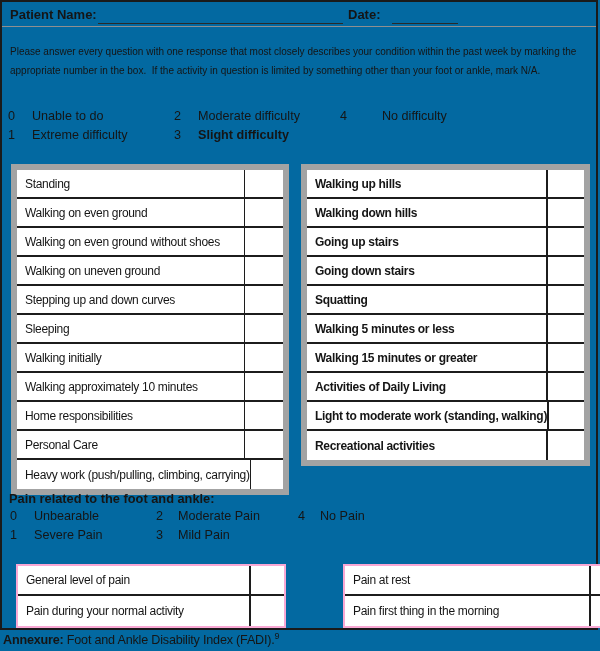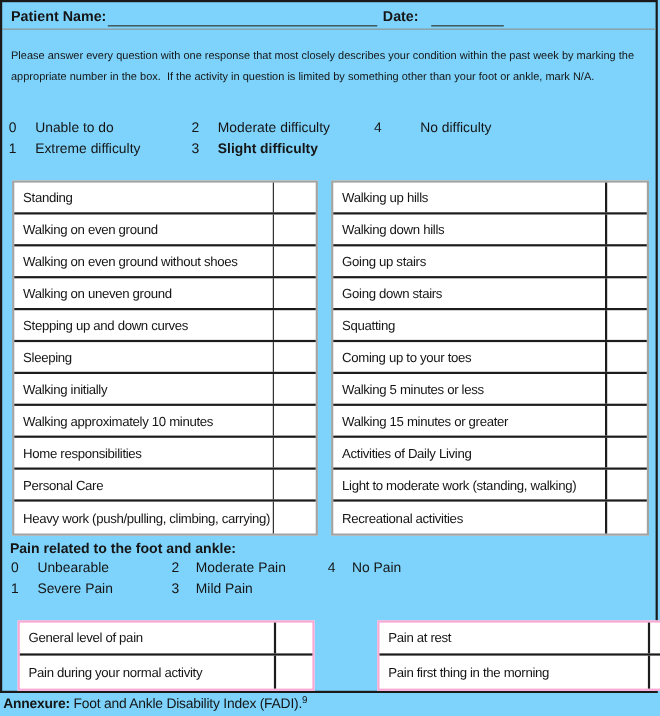--- a/index.html
+++ b/index.html
@@ -4,21 +4,21 @@
 <style>
   * { margin:0; padding:0; box-sizing:border-box; }
   html,body { background:#fff; }
   body {
     width:600px; height:651px;
     font-family:"Liberation Sans", sans-serif;
     color:#151515;
     position:relative;
     overflow:hidden;
   }
-  .page { position:absolute; left:0; top:0; width:600px; height:651px; background:#7dd3fc; }
+  .page { position:absolute; left:0; top:0; width:600px; height:651px; background:#0369a1; }
 
   
   .form-border {
     position:absolute; left:0; top:0;
     width:598px; height:630px;
     border:2.5px solid #1a1a1a;
     pointer-events:none;
   }
 
   
@@ -43,25 +43,25 @@
   
   .scale { position:absolute; left:0; width:596px; height:40px; font-size:12.6px; }
   .scale span { position:absolute; white-space:nowrap; }
   .scale-difficulty { top:109px; }
   .scale-pain { top:509px; }
   .r2 { top:19px; }
 
   
   .atable {
     position:absolute; top:164px;
-    border:2px solid #a3a3a3;
+    border:6px solid #a3a3a3;
     background:#fff;
   }
   .atable-left  { left:11px;  width:278px; }
-  .atable-right { left:301px; width:289px; }
+  .atable-right { left:301px; width:289px;font-weight:bold; }
   .arow { display:flex; height:29px; border-bottom:2px solid #1c1c1c; }
   .arow:last-child { border-bottom:none; }
   .arow .lbl {
     flex:1; display:flex; align-items:center;
     padding-left:8px; border-right:2px solid #1c1c1c;
     font-size:12px; letter-spacing:-0.3px; white-space:nowrap; overflow:visible;
   }
   .atable-left  .arow .lbl { border-right-width:1.8px; }
   .abox { width:36px; }
   .atable-left .abox { width:38px; }
@@ -178,24 +178,20 @@
       </div>
     <div class="arow">
         <div class="lbl">Going down stairs</div>
         <div class="abox"></div>
       </div>
     <div class="arow">
         <div class="lbl">Squatting</div>
         <div class="abox"></div>
       </div>
     <div class="arow">
-        <div class="lbl">Coming up to your toes</div>
-        <div class="abox"></div>
-      </div>
-    <div class="arow">
         <div class="lbl">Walking 5 minutes or less</div>
         <div class="abox"></div>
       </div>
     <div class="arow">
         <div class="lbl">Walking 15 minutes or greater</div>
         <div class="abox"></div>
       </div>
     <div class="arow">
         <div class="lbl">Activities of Daily Living</div>
         <div class="abox"></div>

